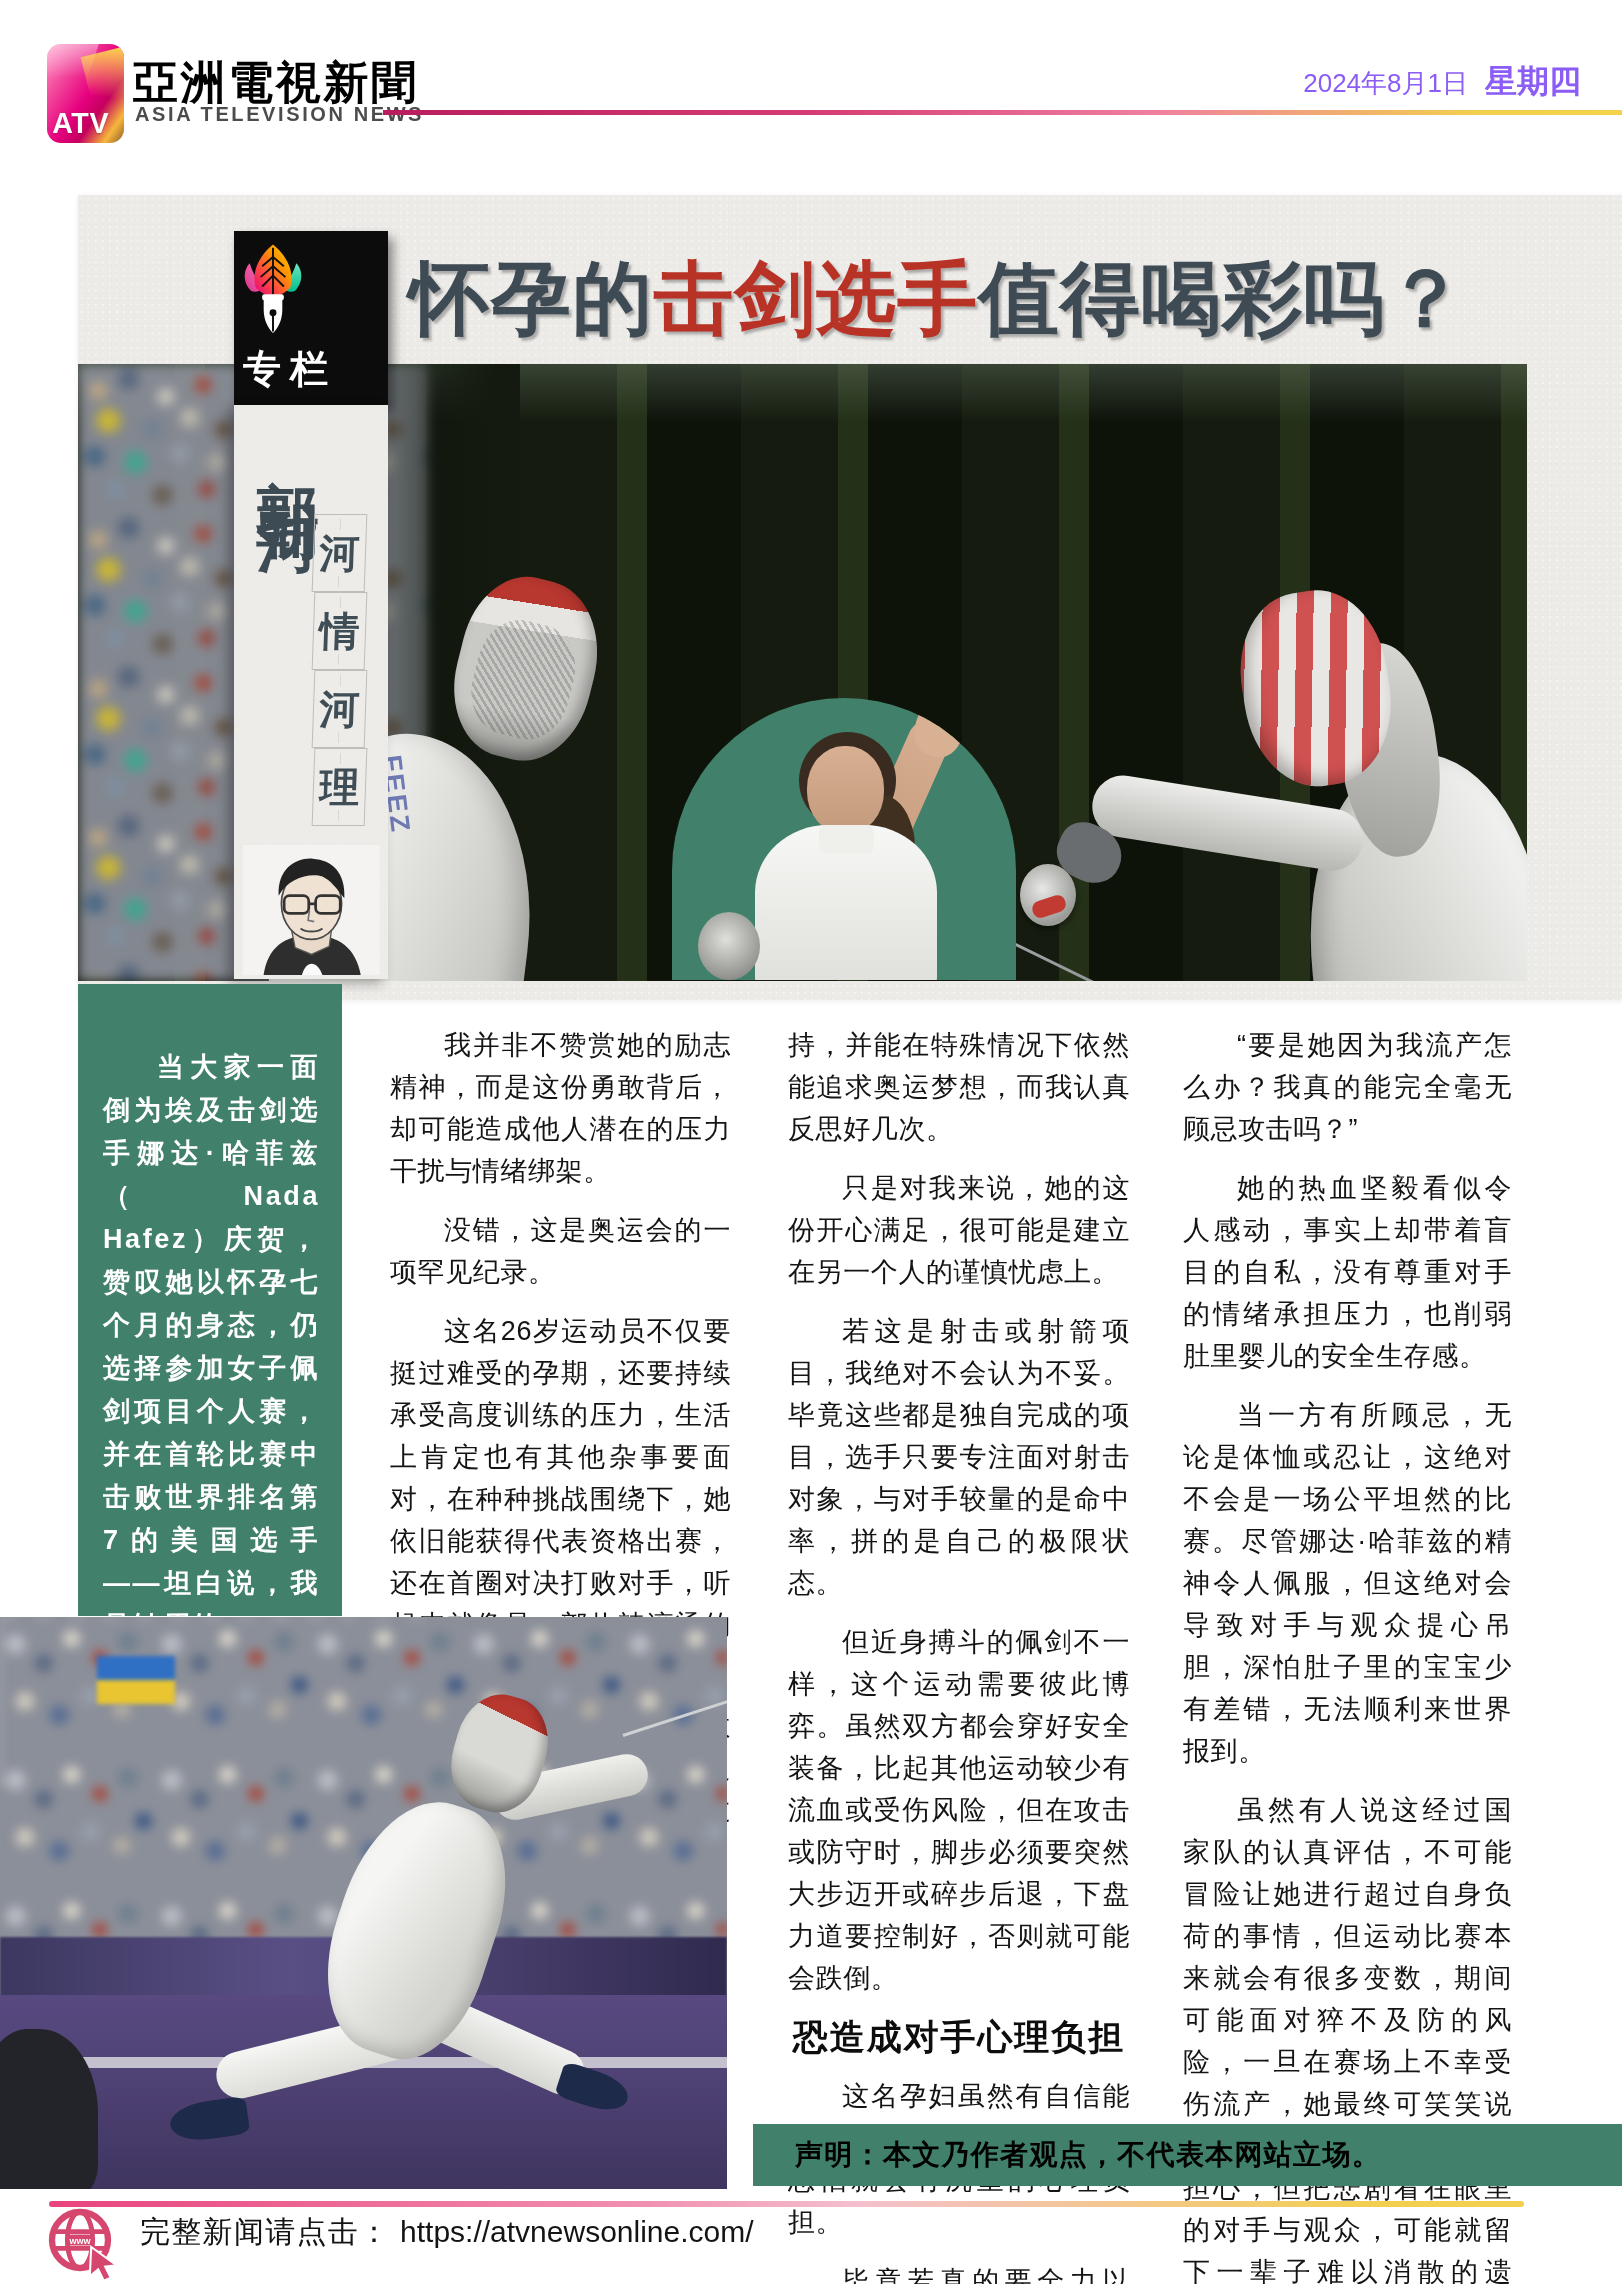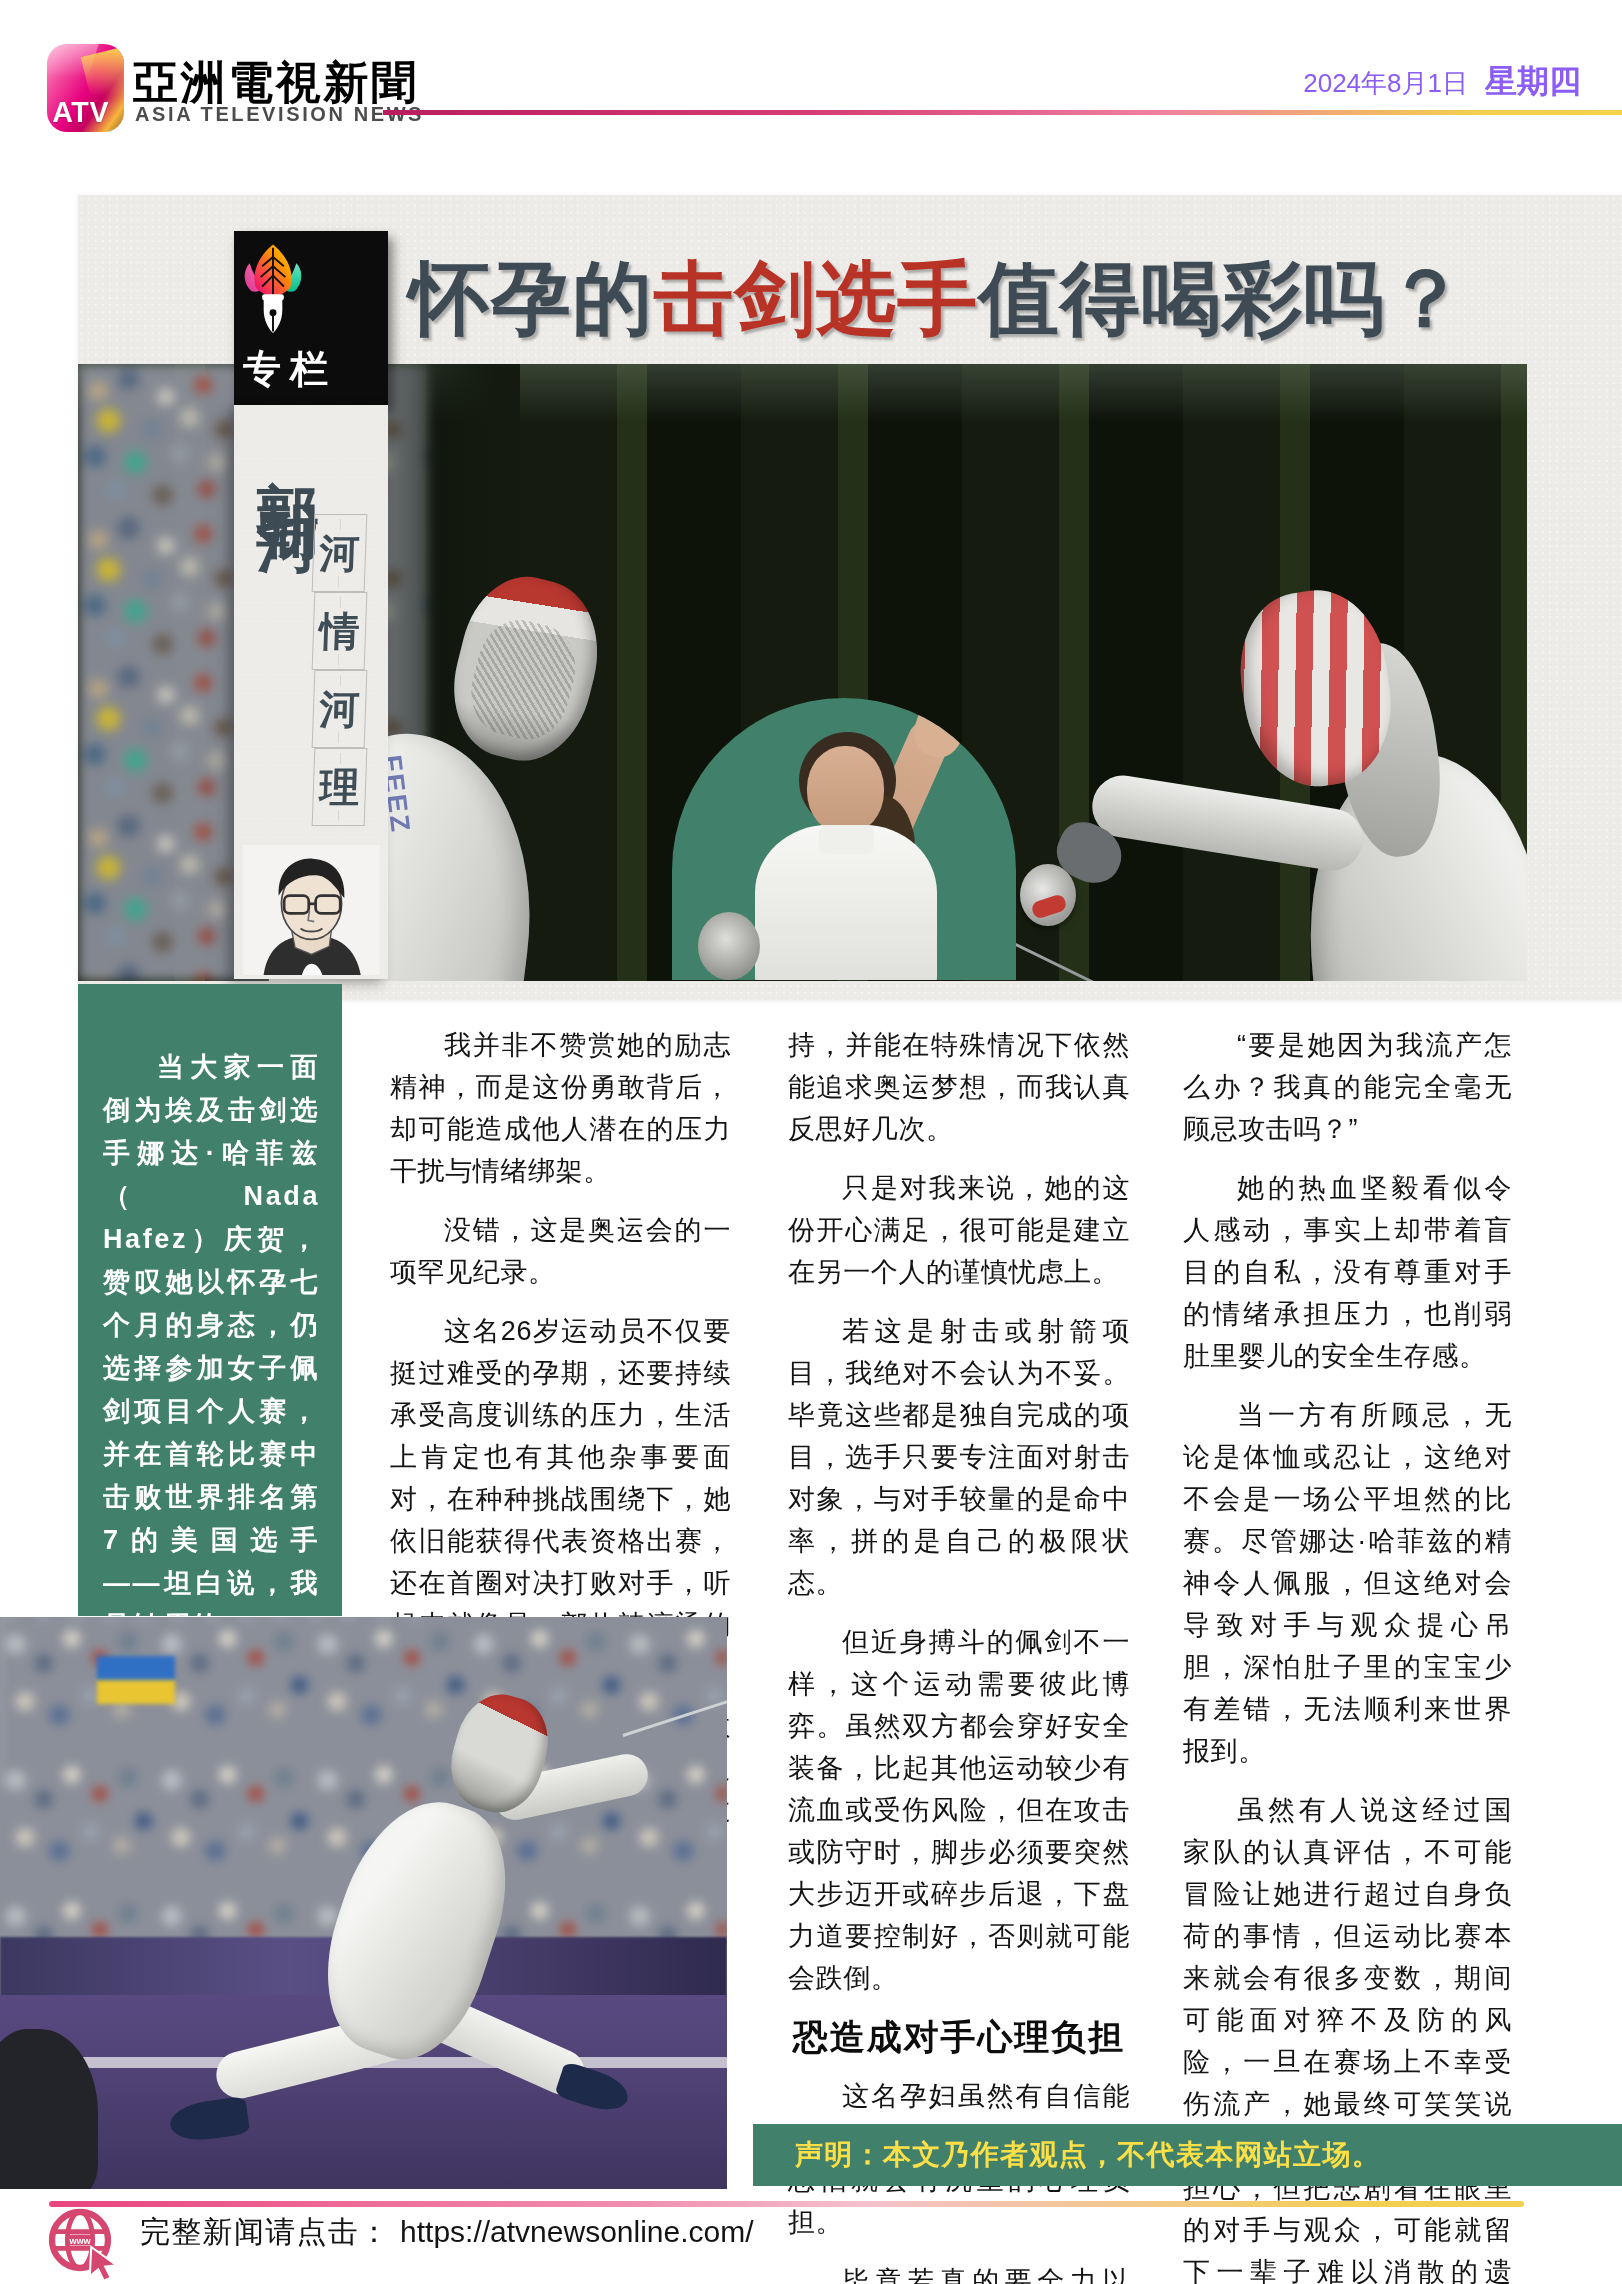--- a/index.html
+++ b/index.html
@@ -1,20 +1,20 @@
 <!DOCTYPE html>
 <html lang="zh" style="font-size:10.4px"><head>
 <meta charset="utf-8">
 <style>
   html,body{margin:0;padding:0;background:#ffffff;}
   .page{position:relative;width:1623px;height:2284px;background:#ffffff;overflow:hidden;
         font-family:"Liberation Sans","DejaVu Sans",sans-serif;}
 
   
-  .logo{position:absolute;left:47px;top:44px;width:77px;height:88px;border-radius:20px;
+  .logo{position:absolute;left:47px;top:44px;width:77px;height:99px;border-radius:14px;
         background:linear-gradient(125deg,#ff9ccb 0%,#f2459a 28%,#e6007e 52%,#c4005f 68%,#f7b63c 86%,#8a5a2b 100%);
         overflow:hidden;}
   .logo:before{content:"";position:absolute;left:-13px;top:-19.5px;width:58px;height:71px;
         background:linear-gradient(160deg,rgba(255,255,255,.75),rgba(255,255,255,0) 70%);
         transform:rotate(18deg);}
   .logo:after{content:"";position:absolute;right:-7.8px;top:6.5px;width:45px;height:58px;
         background:linear-gradient(200deg,#ffd84d,rgba(255,216,77,0) 75%);transform:rotate(-14deg);}
   .logo span{position:absolute;left:5.2px;bottom:2.6px;color:#fff;font-size:28.6px;font-weight:bold;
         letter-spacing:0.6px;z-index:2;text-shadow:0 0.6px 1.9px rgba(0,0,0,.25);}
   .brand-cn{position:absolute;left:133px;top:53px;font-size:45px;font-weight:bold;color:#000000;letter-spacing:2.6px;}
@@ -195,21 +195,21 @@
   .f2-mask{position:absolute;left:454px;top:78px;width:91px;height:117px;border-radius:44%;
         background:linear-gradient(190deg,#b8372f 0 22%,#d9d9d6 22% 60%,#8f8f8c 100%);
         transform:rotate(16deg);box-shadow:inset -5.2px -3.9px 10.4px rgba(0,0,0,.3);}
   .f2-arm{position:absolute;left:493px;top:149px;width:156px;height:42px;border-radius:21px;
         background:linear-gradient(#efefec,#c9c9c5);transform:rotate(-12deg);}
   .f2-blade{position:absolute;left:623px;top:117px;width:143px;height:3.2px;background:#cfd2d4;
         transform:rotate(-18deg);transform-origin:left center;}
 
   
   .disclaimer{position:absolute;left:753px;top:2124px;width:870px;height:62px;background:#41806a;
-        display:flex;align-items:center;color:#fde047;font-weight:bold;font-size:28px;letter-spacing:1.3px;
+        display:flex;align-items:center;color:#000000;font-weight:bold;font-size:28px;letter-spacing:1.3px;
         padding-left:42px;box-sizing:border-box;}
   .ft-line{position:absolute;left:49px;top:2201px;width:1475px;height:5.8px;border-radius:3.2px;
         background:linear-gradient(90deg,#e8447d 0%,#f18fb0 40%,#f4c0cd 55%,#f2cf4e 90%,#f2cf4e 100%);}
   .ft-icon{position:absolute;left:45px;top:2205px;width:77px;height:77px;}
   .ft-text{position:absolute;left:140px;top:2212px;font-size:30px;color:#141414;letter-spacing:1.3px;}
   .ft-text .url{font-weight:normal;letter-spacing:0;}
 </style>
 </head>
 <body>
 

